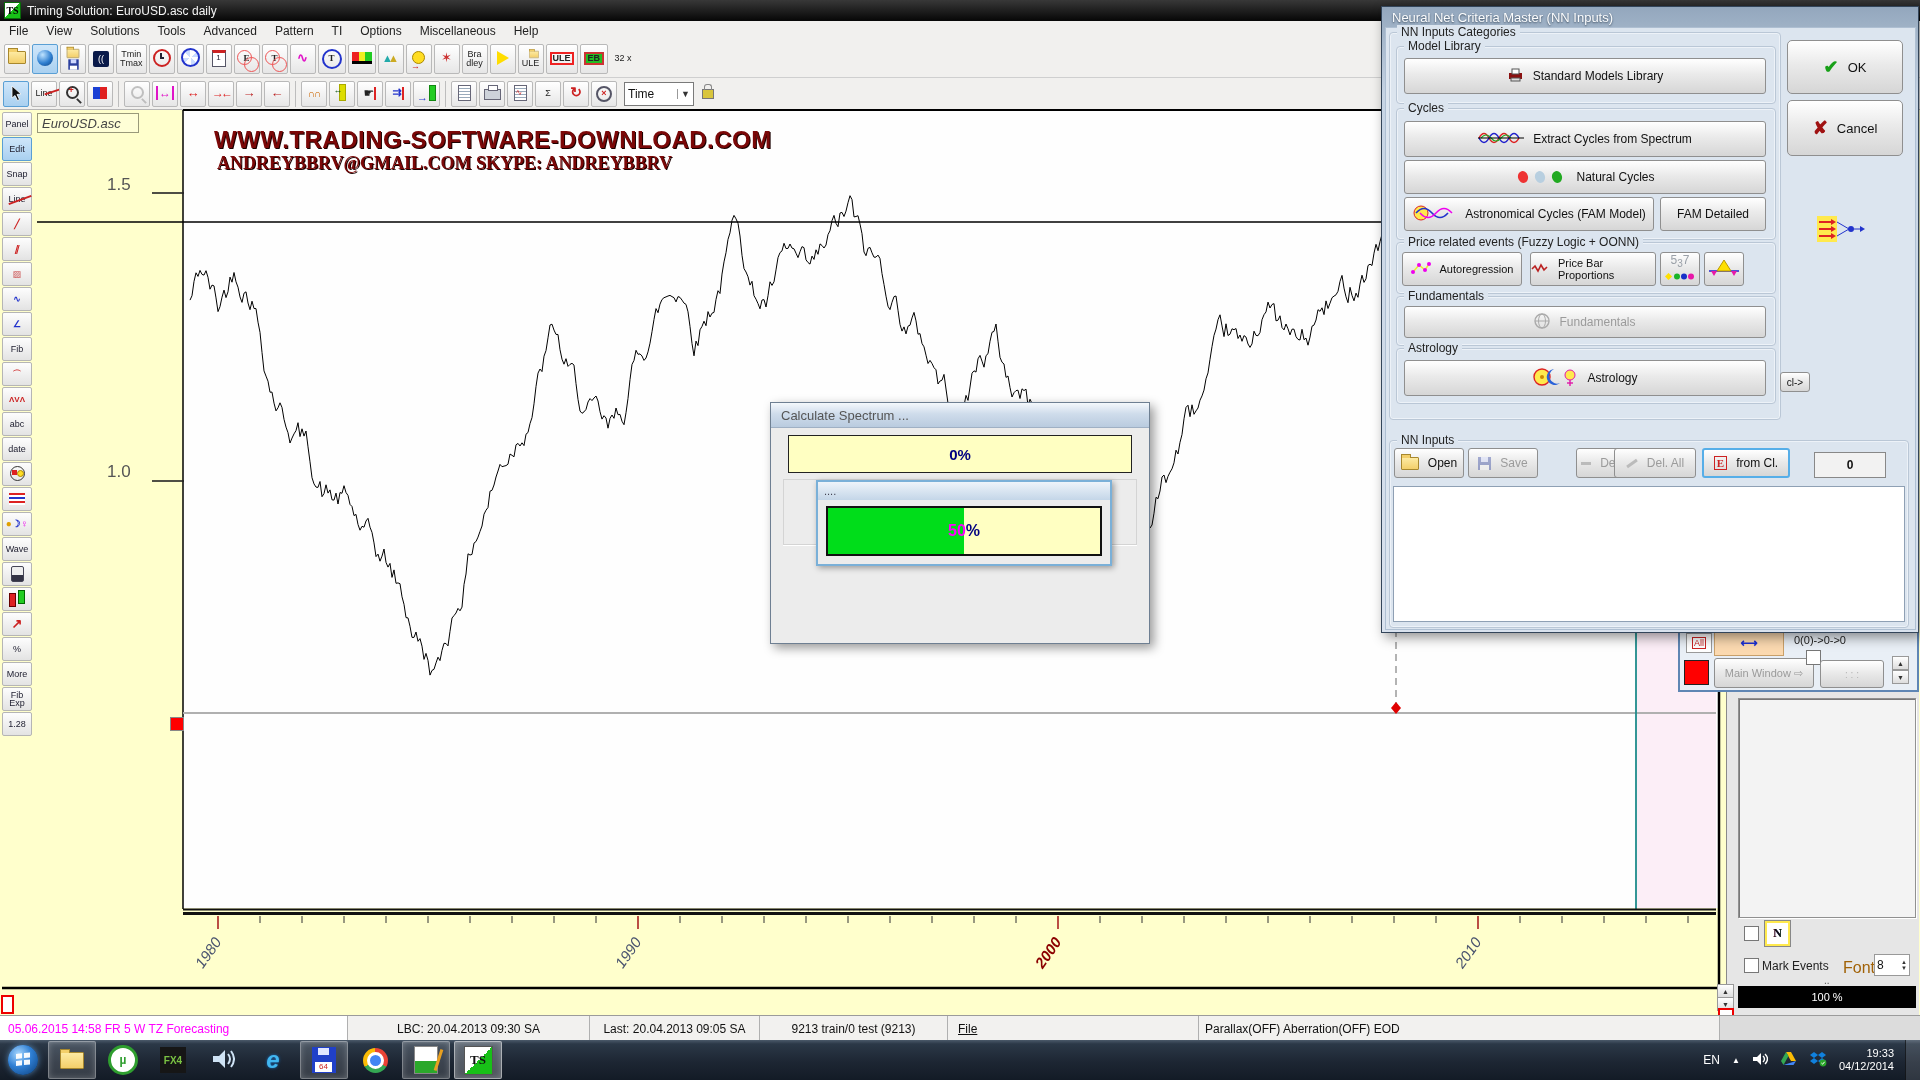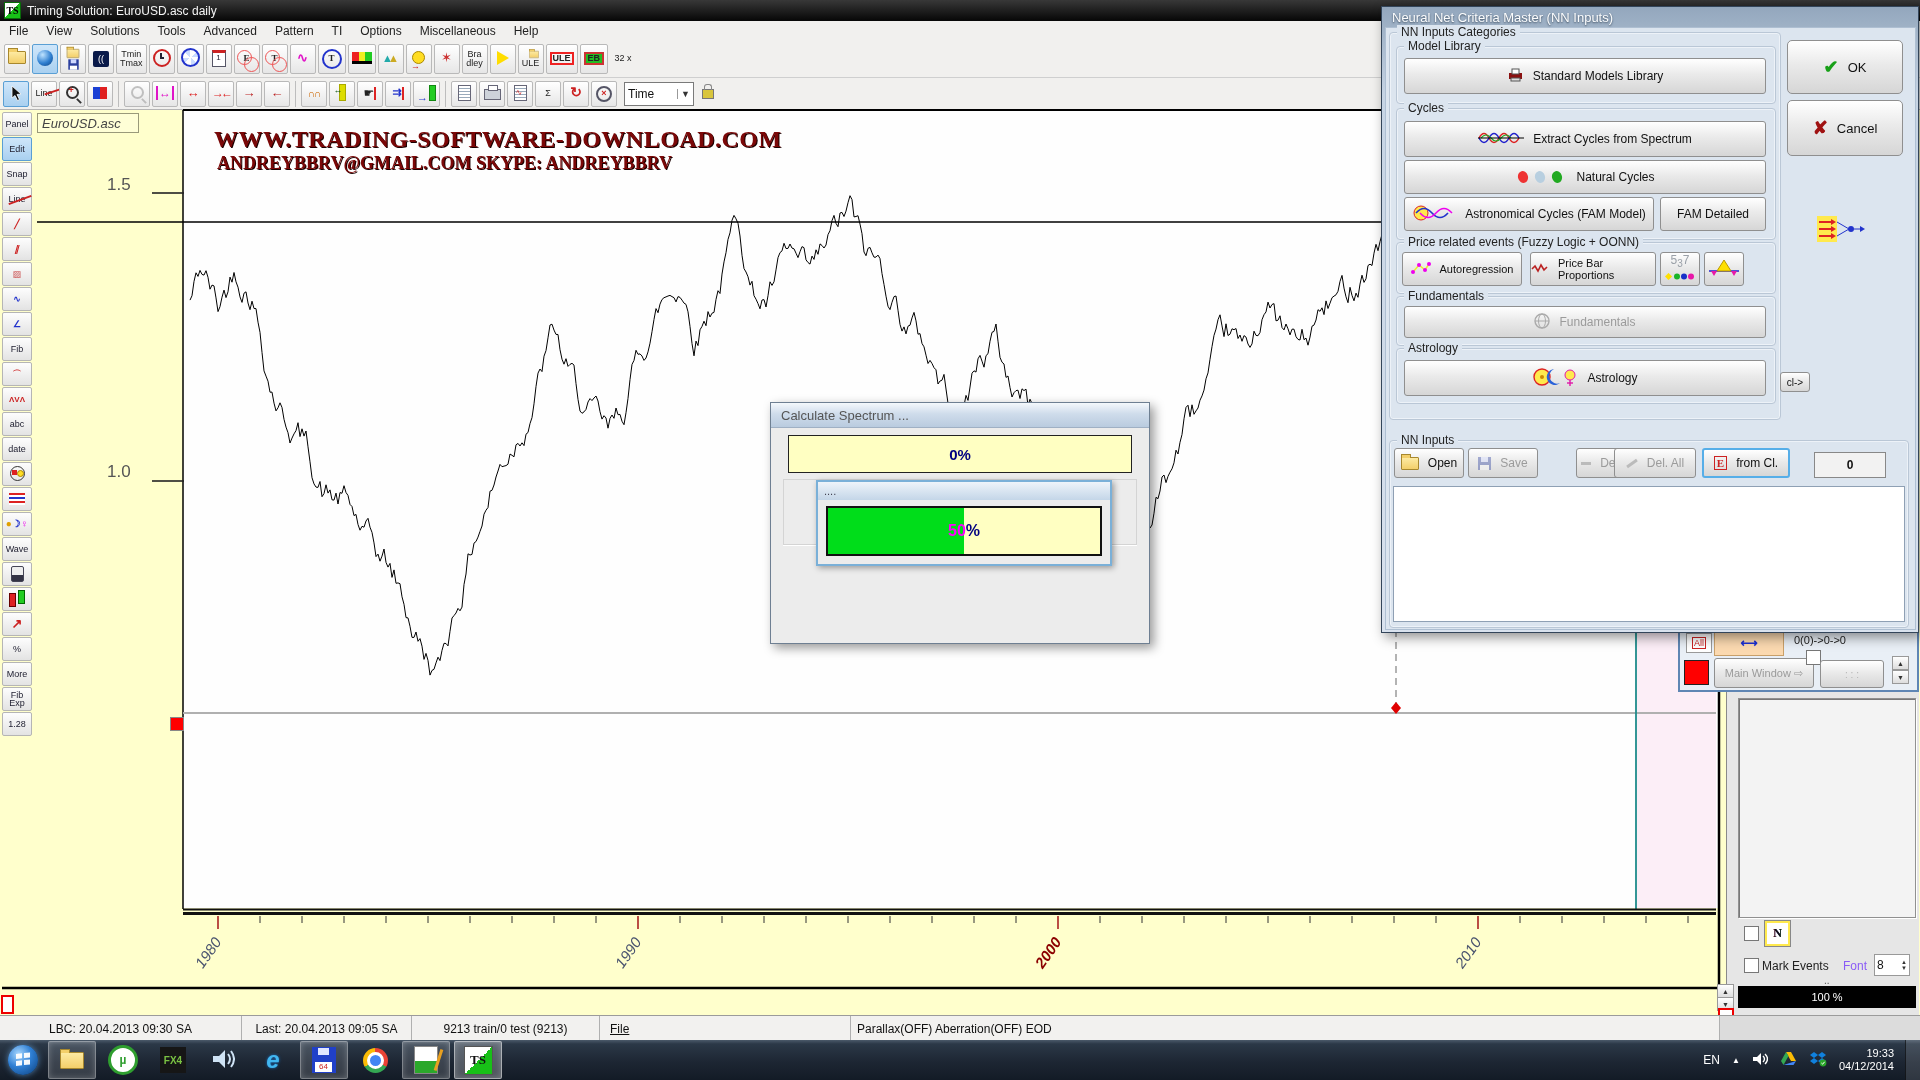--- a/index.html
+++ b/index.html
@@ -50,21 +50,21 @@
   
   #sidebar{position:absolute;left:2px;top:112px;width:32px;display:flex;flex-direction:column;gap:1px;z-index:7}
   .sbtn{width:30px;height:24px;background:linear-gradient(#fdfdfd,#e3e3e3);border:1px solid #b5b5b5;border-radius:2px;
         display:flex;align-items:center;justify-content:center;font-size:9px;line-height:8px;color:#223;box-sizing:border-box;text-align:center}
   .sbtn.pressed{background:linear-gradient(#cfe6fa,#a9d0f0);border-color:#5a9fd4}
   .sbtn .lbl{white-space:pre-line;font-size:9px}
   
   #charttab{position:absolute;left:37px;top:113px;width:96px;height:18px;background:#ffffd6;border:1px solid #9a9a7a;
             font-style:italic;font-size:13px;color:#444;display:flex;align-items:center;padding-left:4px;z-index:6}
   .ylab{position:absolute;font-size:17px;color:#555;z-index:6}
-  #wm1{position:absolute;left:214px;top:126px;font-family:Liberation Serif, serif;font-weight:bold;font-size:24px;
+  #wm1{position:absolute;left:214px;top:126px;font-family:Liberation Sans, sans-serif;font-weight:bold;font-size:24px;
        color:#7b0808;text-shadow:1px 1px 0 #1a0000;letter-spacing:.5px;z-index:6}
   #wm2{position:absolute;left:217px;top:153px;font-family:"Liberation Serif",serif;font-weight:bold;font-size:18px;
        color:#7b0808;text-shadow:1px 1px 0 #1a0000;z-index:6}
   #redmark{position:absolute;left:170px;top:717px;width:12px;height:12px;background:#f00;border:1px solid #888;z-index:6}
   .edgespin{position:absolute;width:15px;height:12px;background:linear-gradient(#fff,#ddd);border:1px solid #999;
             font-size:7px;display:flex;align-items:center;justify-content:center;color:#333;z-index:9}
   .redboxsm{position:absolute;background:#fff;border:2px solid #e00;z-index:9}
   
   #chartsvg{position:absolute;left:0;top:0;z-index:5}
   
@@ -511,21 +511,21 @@
   <div class="bw edgespin" style="left:1892px;top:670px">▼</div>
 
   <div id="graypanel"></div>
   <div id="gpsunken"></div>
   <span class="cb gp" style="left:1744px;top:926px;position:absolute"></span>
   <div class="gp" style="left:1764px;top:920px;width:25px;height:25px;background:#fff;border:1px solid #888;display:flex;align-items:center;justify-content:center;font-weight:bold;font-family:'Liberation Serif',serif;box-shadow:inset 0 0 0 2px #ffe94d">
     <span style="background:linear-gradient(90deg,#d22,#22c,#2a2);-webkit-background-clip:text;color:#111">N</span>
   </div>
   <span class="cb gp" style="left:1744px;top:958px;position:absolute"></span>
   <span class="gp" style="left:1762px;top:959px;position:absolute;font-size:12px;color:#222">Mark Events</span>
-  <span class="gp" style="left:1843px;top:959px;position:absolute;font-size:12px;color:#8b5cf6">Font</span>
+  <span class="gp" style="left:1843px;top:959px;position:absolute;font-size:16px;color:#a16207">Font</span>
   <div id="fontspin">
     <span>8</span>
     <span class="spinarr">
         <span>▲</span>
         <span>▼</span>
       </span>
   </div>
   <span class="gp" style="left:1824px;top:975px;position:absolute;font-size:10px;color:#555">..</span>
   <div id="blackbar">
       <span>100 %</span>
@@ -690,20 +690,23 @@
         <polygon points="14,19 19,22 14,25" fill="#d22"></polygon>
         <line x1="20" y1="8" x2="32" y2="15" stroke="#23c"></line>
         <line x1="20" y1="22" x2="32" y2="15" stroke="#23c"></line>
         <circle cx="34" cy="15" r="3" fill="#23c"></circle>
         <line x1="37" y1="15" x2="44" y2="15" stroke="#23c"></line>
         <polygon points="43,12 48,15 43,18" fill="#23c"></polygon>
       </svg>
   </div>
 
   <div id="statusbar">
+    <div class="seg" id="seg1">
+        <span>05.06.2015  14:58 FR  5 W TZ Forecasting</span>
+      </div>
     <div class="seg" id="seg2">
         <span>LBC: 20.04.2013  09:30 SA</span>
       </div>
     <div class="seg" id="seg3">
         <span>Last: 20.04.2013  09:05 SA</span>
       </div>
     <div class="seg" id="seg4">
         <span>9213 train/0 test (9213)</span>
       </div>
     <div class="seg" id="seg5">

